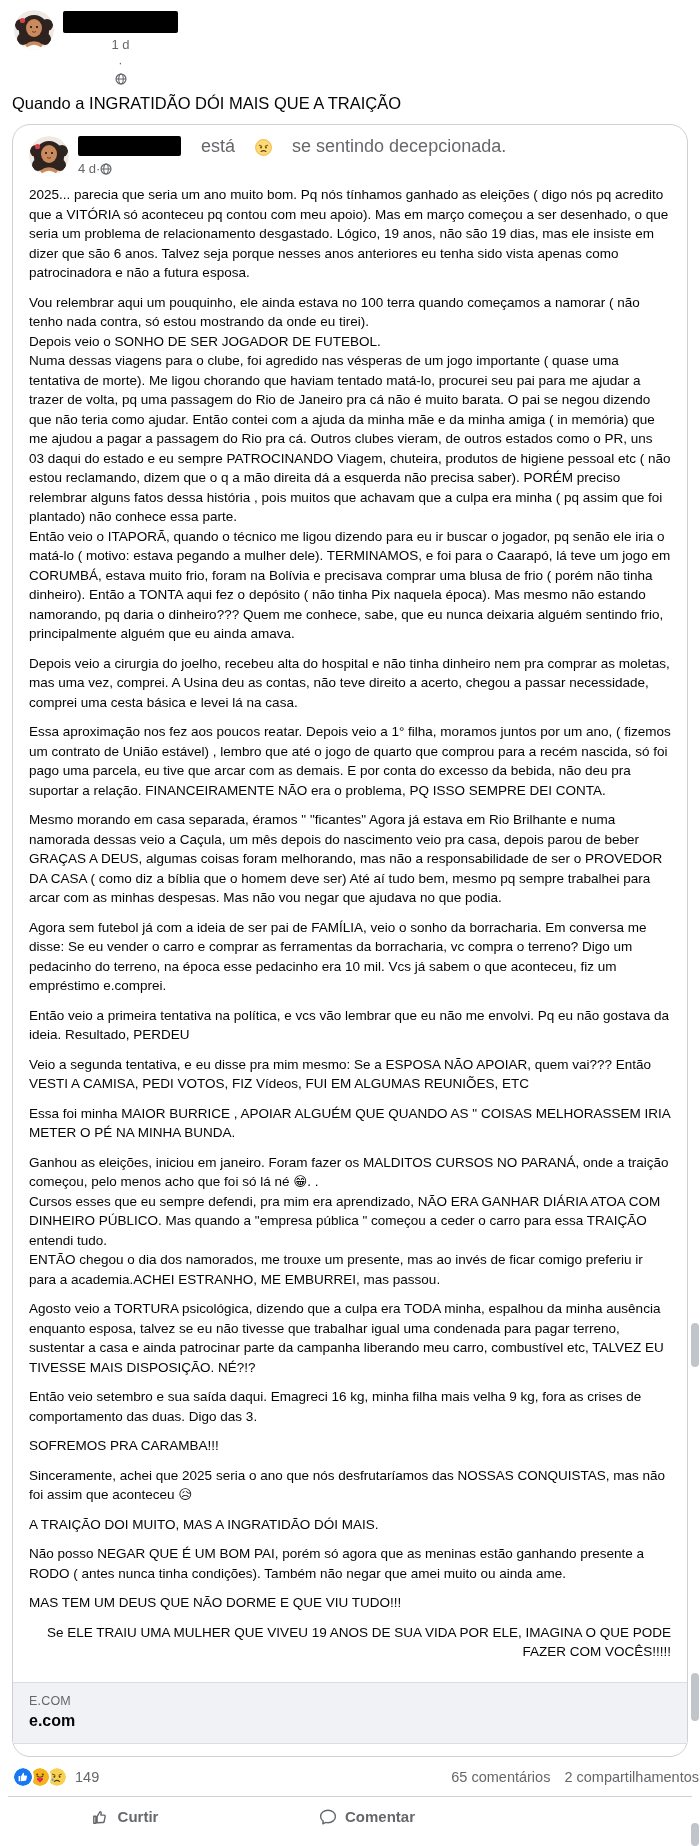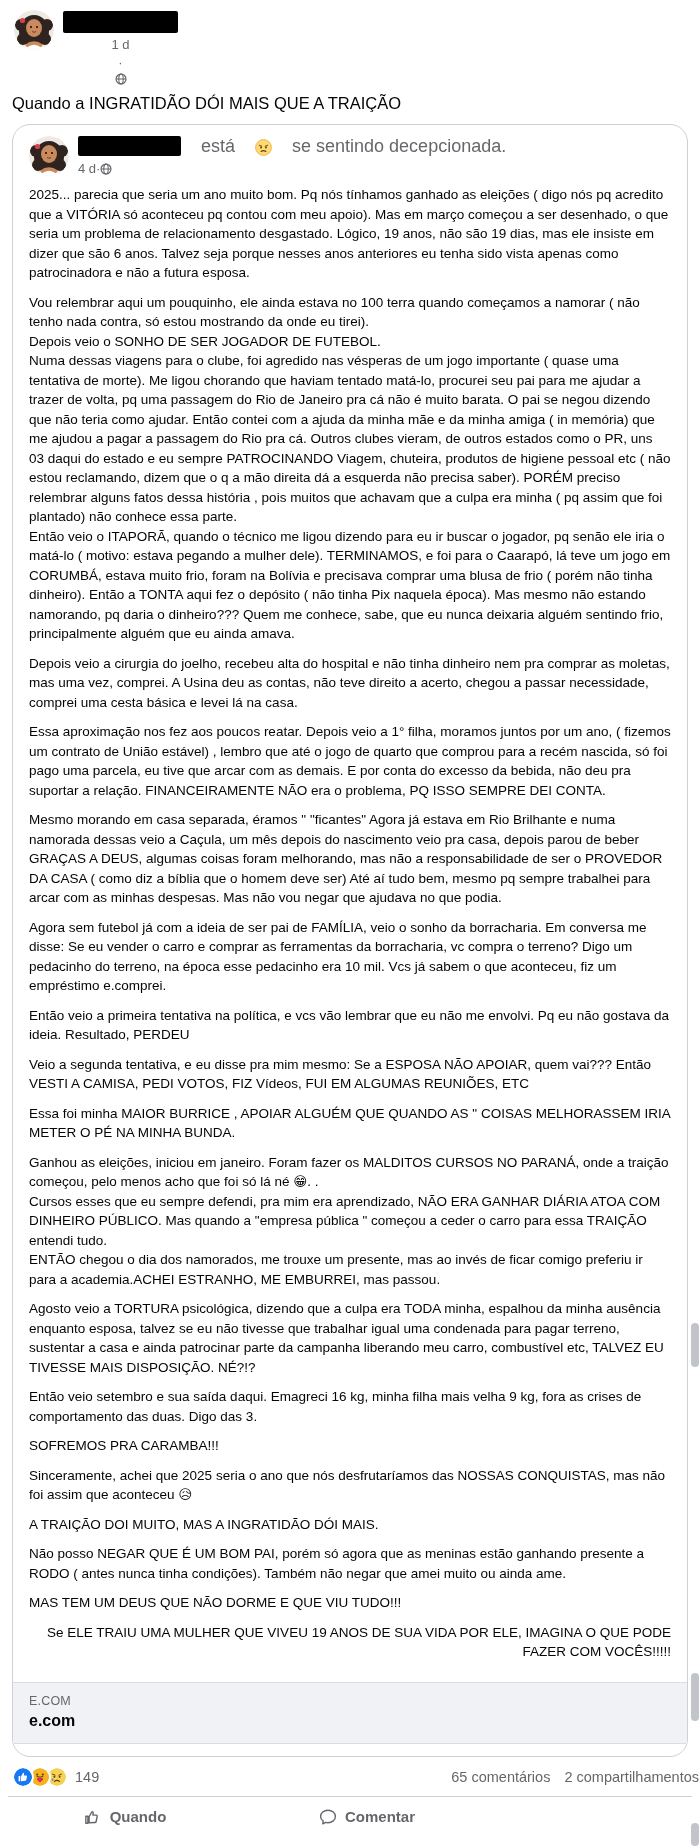--- a/index.html
+++ b/index.html
@@ -195,21 +195,21 @@
   </span>
 </div>
 
 <div class="divider"></div>
 
 <div class="actions-row">
   <button class="action-btn">
     <svg width="18" height="18" viewBox="0 0 18 18">
       <path d="M1.8 8.2h2.1v7H1.8z M5.1 14.8V8.6L7.8 4c.3-.5 1.5-.2 1.4.8l-.3 2.3h3.2c.7 0 1.2.65 1.05 1.3l-1 5.1c-.12.55-.6.95-1.2.95z" fill="none" stroke="#65676b" stroke-width="1.4" stroke-linejoin="round"></path>
     </svg>
-    <span>Quando</span>
+    <span>Curtir</span>
   </button>
   <button class="action-btn">
     <svg width="18" height="18" viewBox="0 0 18 18">
       <path d="M9 2.2C4.9 2.2 1.6 5 1.6 8.4c0 1.9 1 3.6 2.6 4.7l-.4 2.7 3-1.4c.7.2 1.4.3 2.2.3 4.1 0 7.4-2.8 7.4-6.3S13.1 2.2 9 2.2z" fill="none" stroke="#65676b" stroke-width="1.4" stroke-linejoin="round"></path>
     </svg>
     <span>Comentar</span>
   </button>
 </div>
 
 <div class="sb-thumb sb-1"></div>

